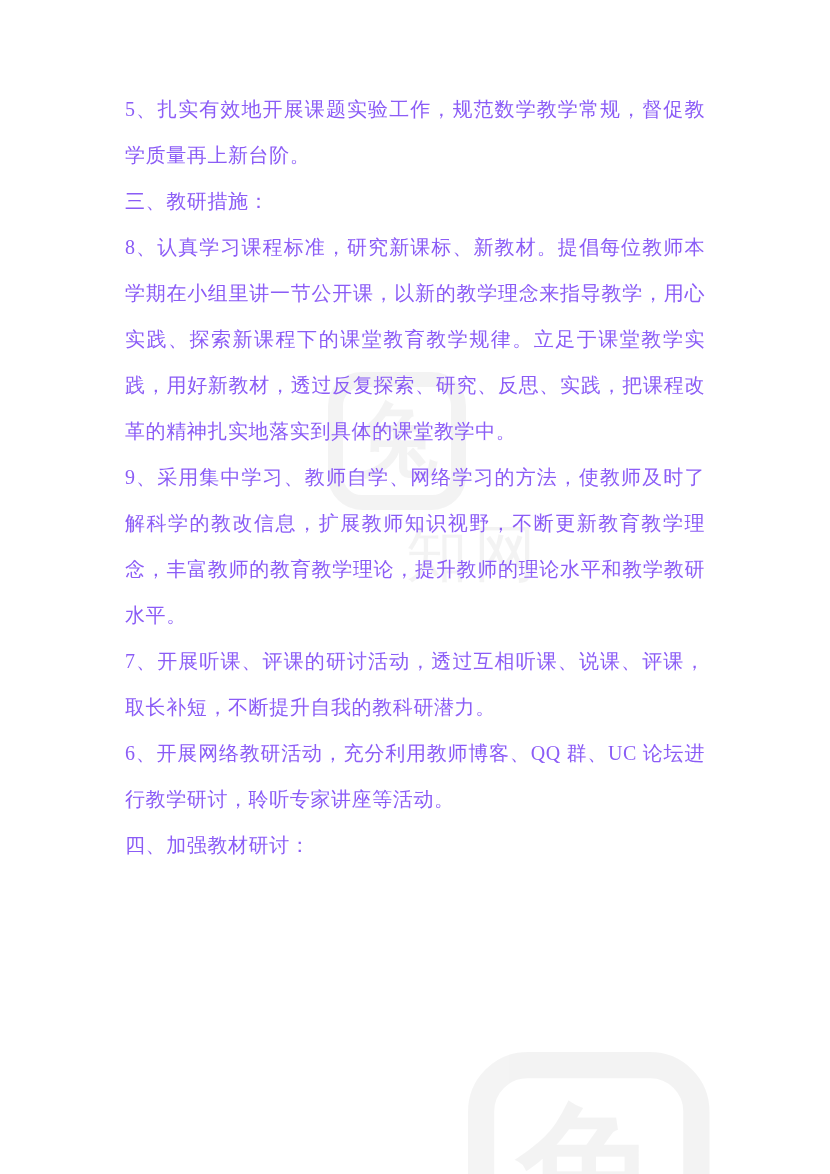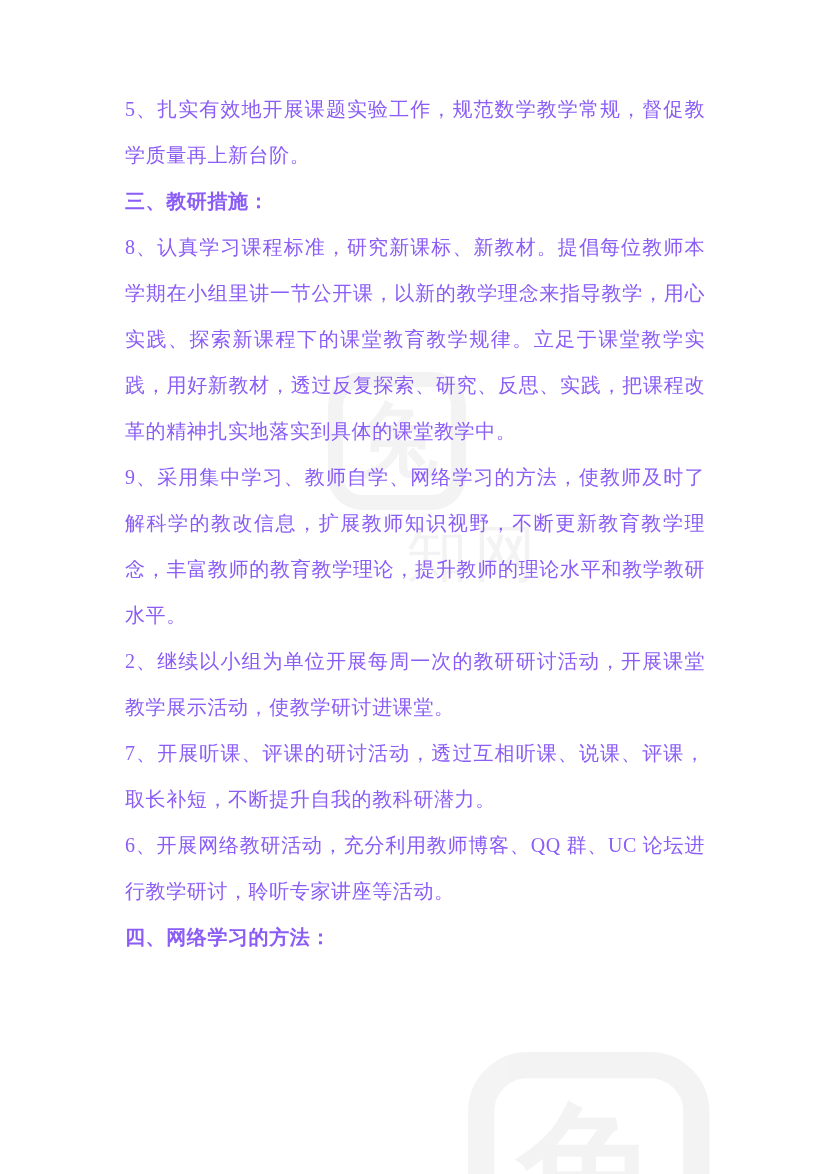--- a/index.html
+++ b/index.html
@@ -61,21 +61,21 @@
     letter-spacing: 0.6px;
   }
   .content p {
     margin: 0;
     line-height: 46px;
     text-align: justify;
     text-justify: inter-ideograph;
     word-break: break-all;
   }
   .content p.bold {
-    font-weight: bold;
+    font-weight: normal;
     text-align: left;
   }
 </style>
 </head>
 <body>
 
 <div class="page">
 
   <div class="watermark wm-center">
     <div class="wm-box">兔</div>
@@ -84,19 +84,18 @@
   <div class="watermark wm-corner">
     <div class="wm-box">兔</div>
 
   </div>
 
   <div class="content">
     <p>5、扎实有效地开展课题实验工作，规范数学教学常规，督促教学质量再上新台阶。</p>
     <p class="bold">三、教研措施：</p>
     <p>8、认真学习课程标准，研究新课标、新教材。提倡每位教师本学期在小组里讲一节公开课，以新的教学理念来指导教学，用心实践、探索新课程下的课堂教育教学规律。立足于课堂教学实践，用好新教材，透过反复探索、研究、反思、实践，把课程改革的精神扎实地落实到具体的课堂教学中。</p>
     <p>9、采用集中学习、教师自学、网络学习的方法，使教师及时了解科学的教改信息，扩展教师知识视野，不断更新教育教学理念，丰富教师的教育教学理论，提升教师的理论水平和教学教研水平。</p>
-    <p>2、继续以小组为单位开展每周一次的教研研讨活动，开展课堂教学展示活动，使教学研讨进课堂。</p>
     <p>7、开展听课、评课的研讨活动，透过互相听课、说课、评课，取长补短，不断提升自我的教科研潜力。</p>
     <p>6、开展网络教研活动，充分利用教师博客、QQ 群、UC 论坛进行教学研讨，聆听专家讲座等活动。</p>
-    <p class="bold">四、网络学习的方法：</p>
+    <p class="bold">四、加强教材研讨：</p>
   </div>
 
 </div>
 
 </body></html>

